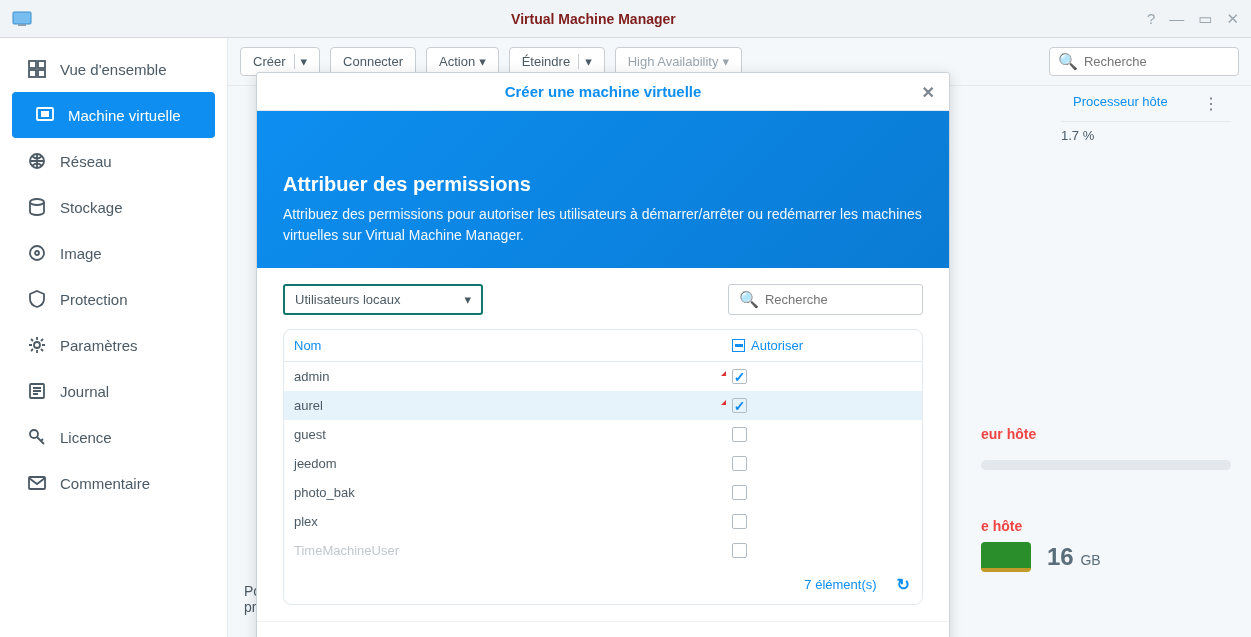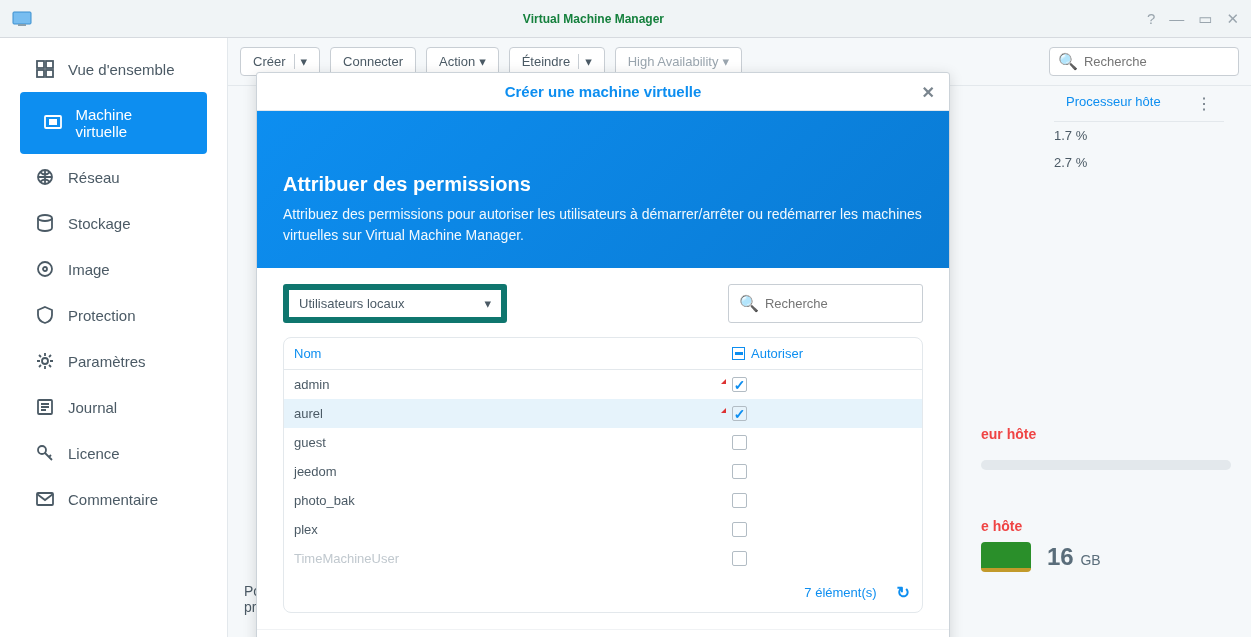--- a/index.html
+++ b/index.html
@@ -1,25 +1,25 @@
 <!DOCTYPE html>
 <html><head>
 <meta charset="utf-8">
 <style>
 * { box-sizing: border-box; margin: 0; padding: 0; font-family: -apple-system, BlinkMacSystemFont, "Segoe UI", Arial, sans-serif; }
 body { background: #f5f8fa; width: 1251px; height: 637px; overflow: hidden; position: relative; }
 
 .titlebar { height: 38px; background: #f0f4f6; border-bottom: 1px solid #d6dadf; display: flex; align-items: center; padding: 0 12px; }
 .titlebar .app-icon { width: 20px; height: 16px; margin-right: 8px; }
-.titlebar .title { flex: 1; text-align: center; color: #15803d; font-size: 12px; font-weight: 600; }
+.titlebar .title { flex: 1; text-align: center; color: #7f1d1d; font-size: 14px; font-weight: 600; }
 .titlebar .win-controls { display: flex; gap: 14px; color: #9aa5ae; }
 .titlebar .win-controls span { cursor: pointer; font-size: 15px; }
 
 .main-layout { display: flex; height: 599px; }
-.sidebar { width: 228px; background: #fff; border-right: 1px solid #e3e8ec; padding: 8px 12px; }
+.sidebar { width: 228px; background: #fff; border-right: 1px solid #e3e8ec; padding: 8px 4px; }
 .sidebar-item { display: flex; align-items: center; padding: 14px 22px; color: #4b5a65; font-size: 15px; cursor: pointer; }
 .sidebar-item.active { background: #0d8ef0; color: #fff; border-radius: 4px; margin: 0 8px; }
 .sidebar-item .icon { width: 22px; margin-right: 12px; display: flex; align-items: center; justify-content: center; }
 
 .content { flex: 1; position: relative; }
 .toolbar { height: 48px; display: flex; align-items: center; padding: 0 12px; gap: 10px; border-bottom: 1px solid #e3e8ec; }
 .toolbar button { background: #fff; border: 1px solid #c8ced4; border-radius: 4px; padding: 6px 12px; color: #4b5a65; font-size: 13px; cursor: pointer; display: flex; align-items: center; gap: 4px; }
 .toolbar .ha-btn { color: #9aa5ae; }
 .toolbar .spacer { flex: 1; }
 .toolbar .search-box { display: flex; align-items: center; border: 1px solid #c8ced4; border-radius: 4px; padding: 4px 8px; background: #fff; width: 190px; }
@@ -38,21 +38,21 @@
 
 .modal-overlay { position: absolute; top: 72px; left: 256px; width: 694px; background: #fff; border: 1px solid #ccd3d9; box-shadow: 0 3px 14px rgba(0,0,0,0.15); border-radius: 3px; z-index: 100; }
 .modal-title { text-align: center; padding: 10px 0; color: #0d8ef0; font-size: 15px; font-weight: 600; border-bottom: 1px solid #e3e8ec; position: relative; }
 .modal-title .close-x { position: absolute; right: 14px; top: 10px; color: #7a858e; cursor: pointer; font-size: 16px; }
 .modal-hero { background: linear-gradient(135deg, #0d8ef0 0%, #0a7bd4 100%); color: #fff; padding: 18px 26px 22px; }
 .modal-hero h2 { font-size: 20px; margin-bottom: 8px; margin-top: 44px; }
 .modal-hero p { font-size: 14px; line-height: 1.5; opacity: 0.95; }
 
 .modal-body { padding: 16px 26px; }
 .filter-row { display: flex; justify-content: space-between; margin-bottom: 14px; }
-.dropdown { display: flex; align-items: center; justify-content: space-between; border: 6px solid #0f766e; border-radius: 3px; padding: 6px 10px; width: 224px; font-size: 13px; color: #4b5a65; background: #fff; cursor: pointer; }
+.dropdown { display: flex; align-items: center; justify-content: space-between; border: 2px solid #0f766e; border-radius: 3px; padding: 6px 10px; width: 200px; font-size: 13px; color: #4b5a65; background: #fff; cursor: pointer; }
 .modal-search { display: flex; align-items: center; border: 1px solid #c8ced4; border-radius: 3px; padding: 5px 10px; width: 195px; background: #fff; }
 .modal-search input { border: none; outline: none; font-size: 13px; width: 100%; }
 
 .perm-table { border: 1px solid #e3e8ec; border-radius: 8px; }
 .perm-header { display: flex; padding: 8px 10px; color: #0d8ef0; font-size: 13px; border-bottom: 1px solid #e3e8ec; }
 .perm-header .name-col { flex: 1; }
 .perm-header .auth-col { width: 180px; display: flex; align-items: center; gap: 6px; text-align: right; }
 .perm-row { display: flex; align-items: center; padding: 5px 10px; font-size: 13px; color: #4b5a65; min-height: 29px; }
 .perm-row.highlight { background: #e6f3fb; }
 .perm-row .name-col { flex: 1; position: relative; }
@@ -201,28 +201,27 @@
           <span style="border-left:1px solid #c8ced4;padding-left:6px;margin-left:4px">▾</span>
         </button>
       <button class="ha-btn"><span>High Availability</span> ▾</button>
       <div class="spacer"></div>
       <div class="search-box">
         <span style="margin-right:6px;color:#6a7680">🔍</span>
         <input placeholder="Recherche" style="">
       </div>
     </div>
 
-    <div style="position:absolute;right:27px;top:48px;width:170px">
+    <div style="position:absolute;right:20px;top:48px;width:170px">
       <div class="table-header-bg">
         <span style="color:#0d8ef0;flex:1">Processeur hôte</span>
         <span class="more-icon-bg">⋮</span>
       </div>
       <div class="bg-percents">
         <div>1.7 %</div>
-        <div>2.7 %</div>
       </div>
     </div>
 
     <div class="right-panel">
       <div class="panel-heading">eur hôte</div>
       <div class="panel-bar"></div>
       <div class="panel-heading" style="margin-top:40px">e hôte</div>
       <div style="display:flex;gap:16px;align-items:center">
         <div class="cpu-chip"></div>
         <div class="mem-line"><span>16</span> <span class="unit">GB</span></div>

